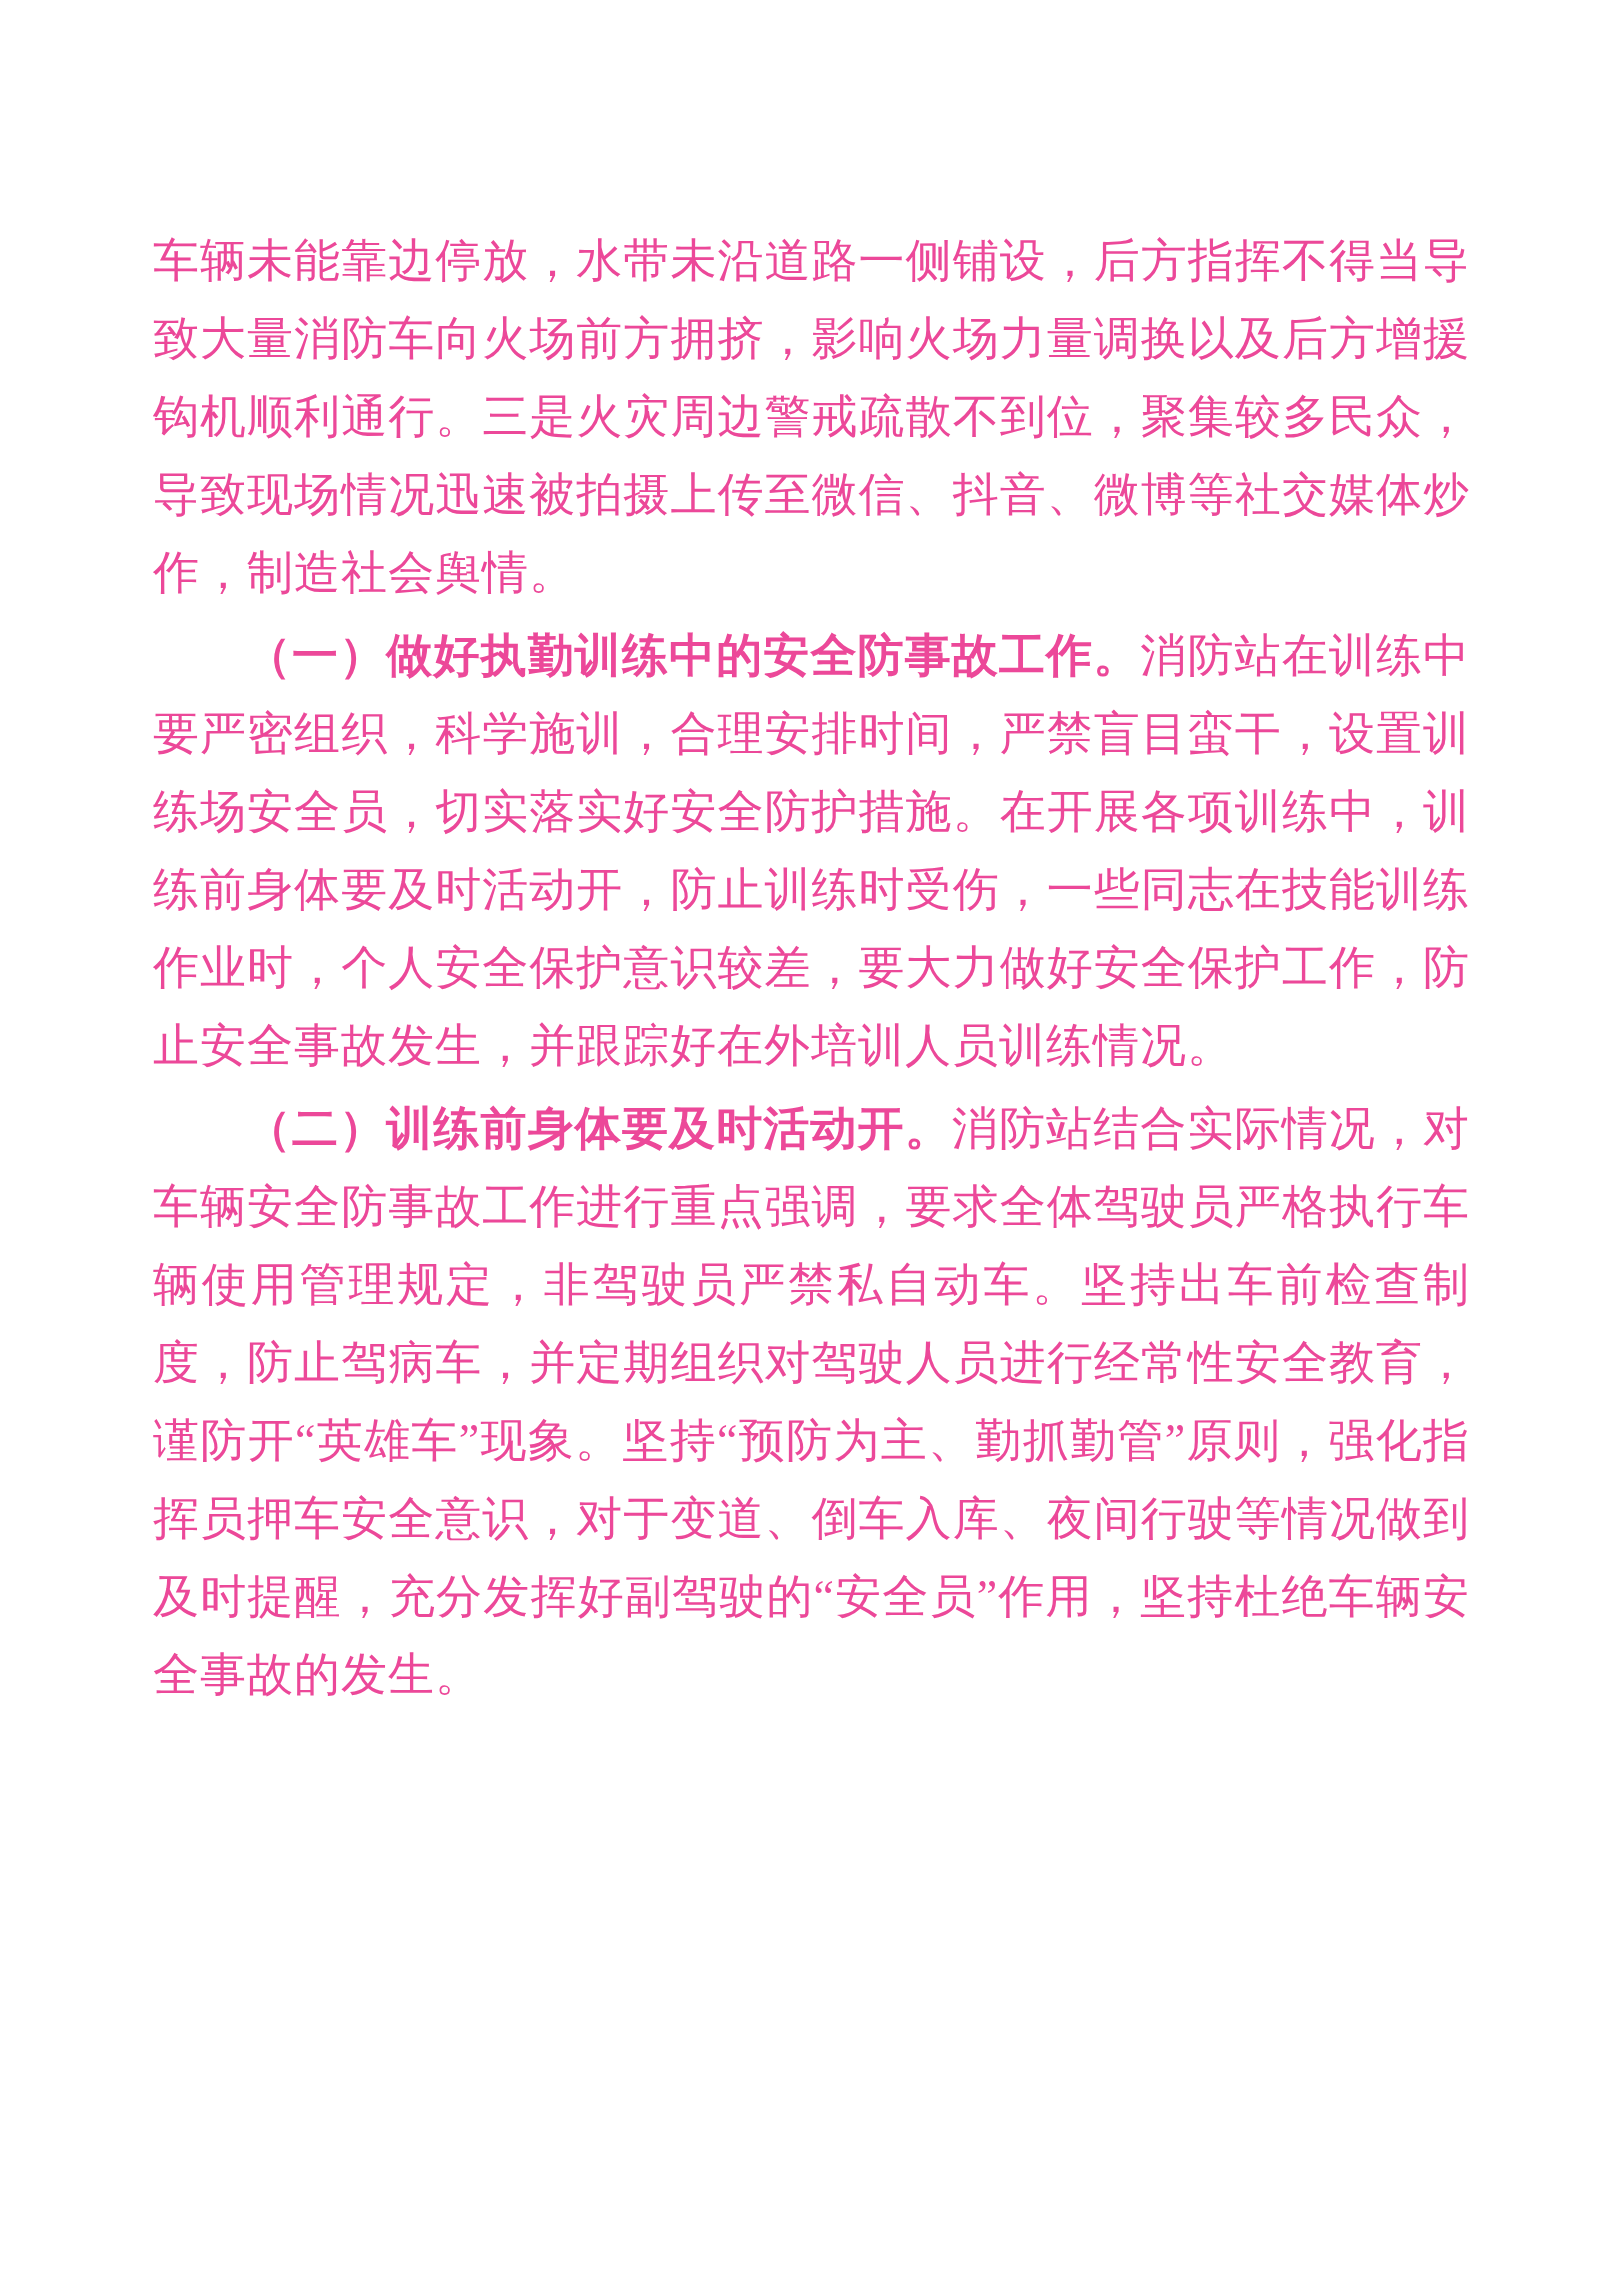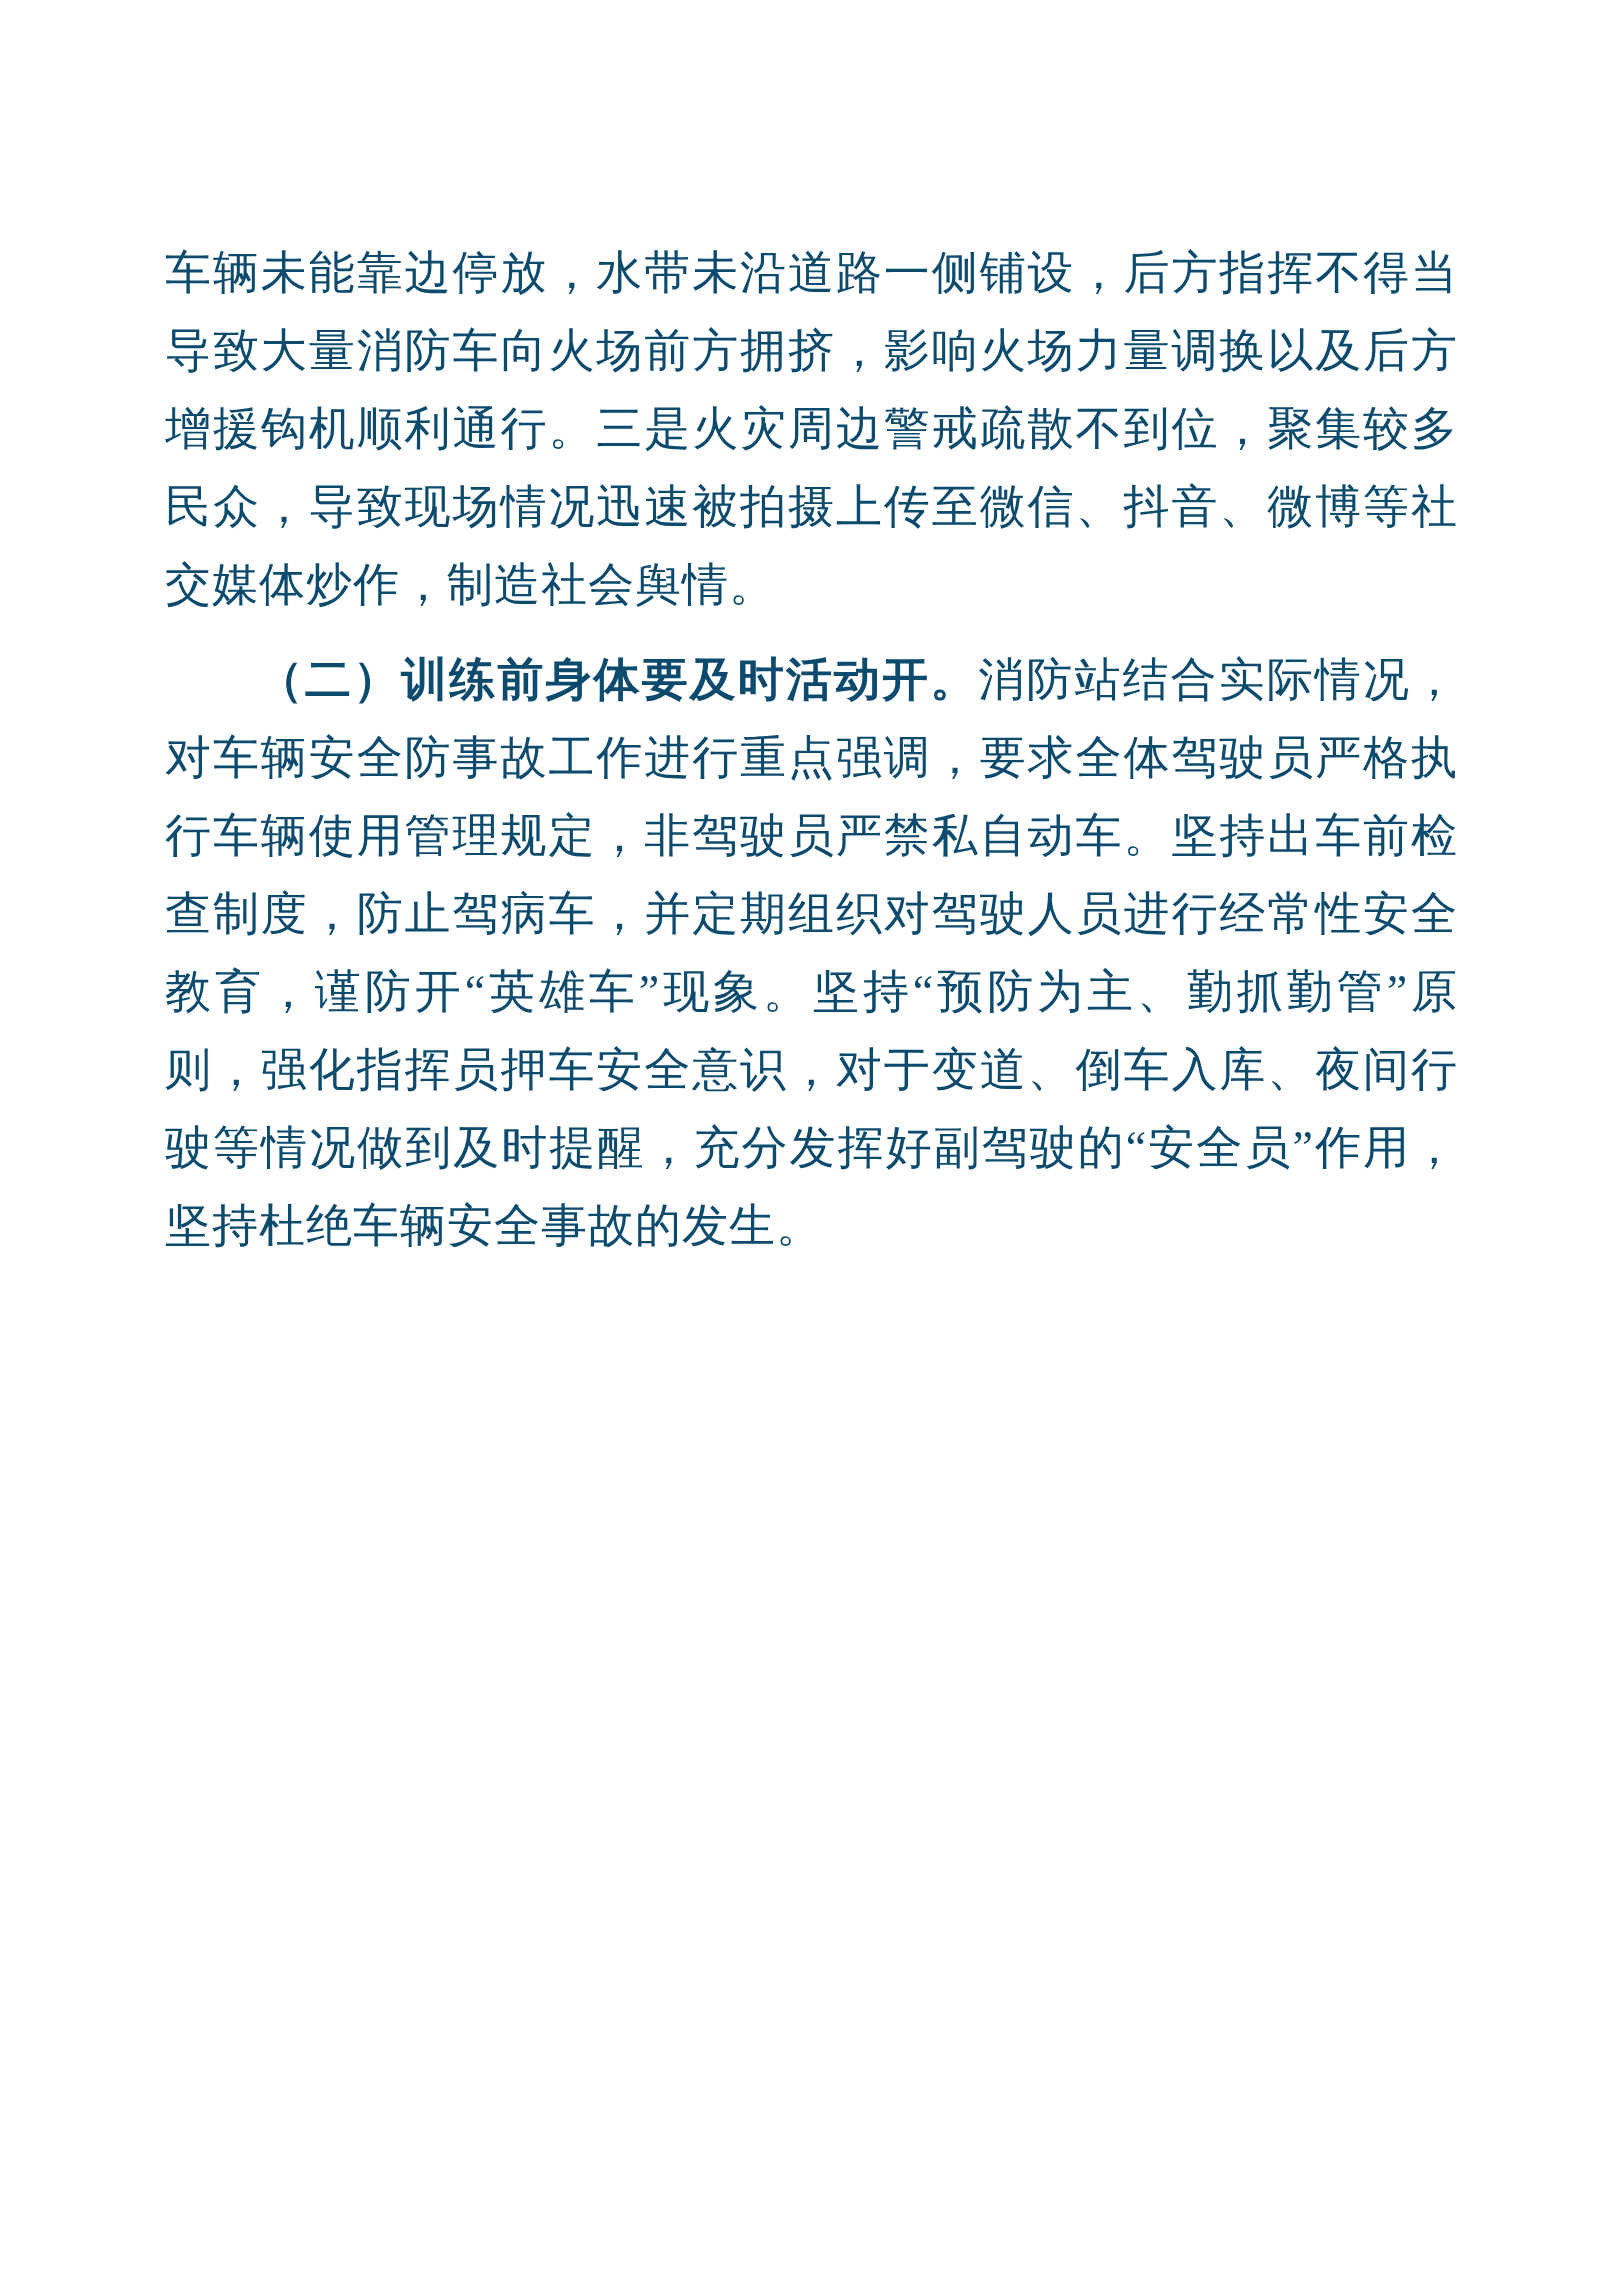--- a/index.html
+++ b/index.html
@@ -13,25 +13,25 @@
     height: 2293px;
     background: #ffffff;
     box-sizing: border-box;
     padding: 218px 147px 0 149px;
     overflow: hidden;
   }
   .content {
     width: 100%;
   }
   .para {
-    margin: 16px;
+    margin: 4px;
     font-family: "Liberation Serif", "DejaVu Serif", serif;
     font-size: 46px;
     line-height: 78px;
-    color: #0c4a6e;
+    color: #ec4899;
     text-align: justify;
     text-justify: inter-ideograph;
     text-indent: 2em;
     letter-spacing: 1px;
     word-break: break-all;
   }
   .para.no-indent {
     text-indent: 0;
   }
   .lead {
@@ -41,18 +41,19 @@
 </style>
 </head>
 <body>
 
 <div class="page">
   <div class="content">
 
     <p class="para no-indent">车辆未能靠边停放，水带未沿道路一侧铺设，后方指挥不得当导致大量消防车向火场前方拥挤，影响火场力量调换以及后方增援钩机顺利通行。三是火灾周边警戒疏散不到位，聚集较多民众，导致现场情况迅速被拍摄上传至微信、抖音、微博等社交媒体炒作，制造社会舆情。</p>
 
 
+    <p class="para"><span class="lead">（一）做好执勤训练中的安全防事故工作。</span><span>消防站在训练中要严密组织，科学施训，合理安排时间，严禁盲目蛮干，设置训练场安全员，切实落实好安全防护措施。在开展各项训练中，训练前身体要及时活动开，防止训练时受伤，一些同志在技能训练作业时，个人安全保护意识较差，要大力做好安全保护工作，防止安全事故发生，并跟踪好在外培训人员训练情况。</span></p>
 
     <p class="para"><span class="lead">（二）训练前身体要及时活动开。</span><span>消防站结合实际情况，对车辆安全防事故工作进行重点强调，要求全体驾驶员严格执行车辆使用管理规定，非驾驶员严禁私自动车。坚持出车前检查制度，防止驾病车，并定期组织对驾驶人员进行经常性安全教育，谨防开“英雄车”现象。坚持“预防为主、勤抓勤管”原则，强化指挥员押车安全意识，对于变道、倒车入库、夜间行驶等情况做到及时提醒，充分发挥好副驾驶的“安全员”作用，坚持杜绝车辆安全事故的发生。</span></p>
 
   </div>
 </div>
 
 
 </body></html>

